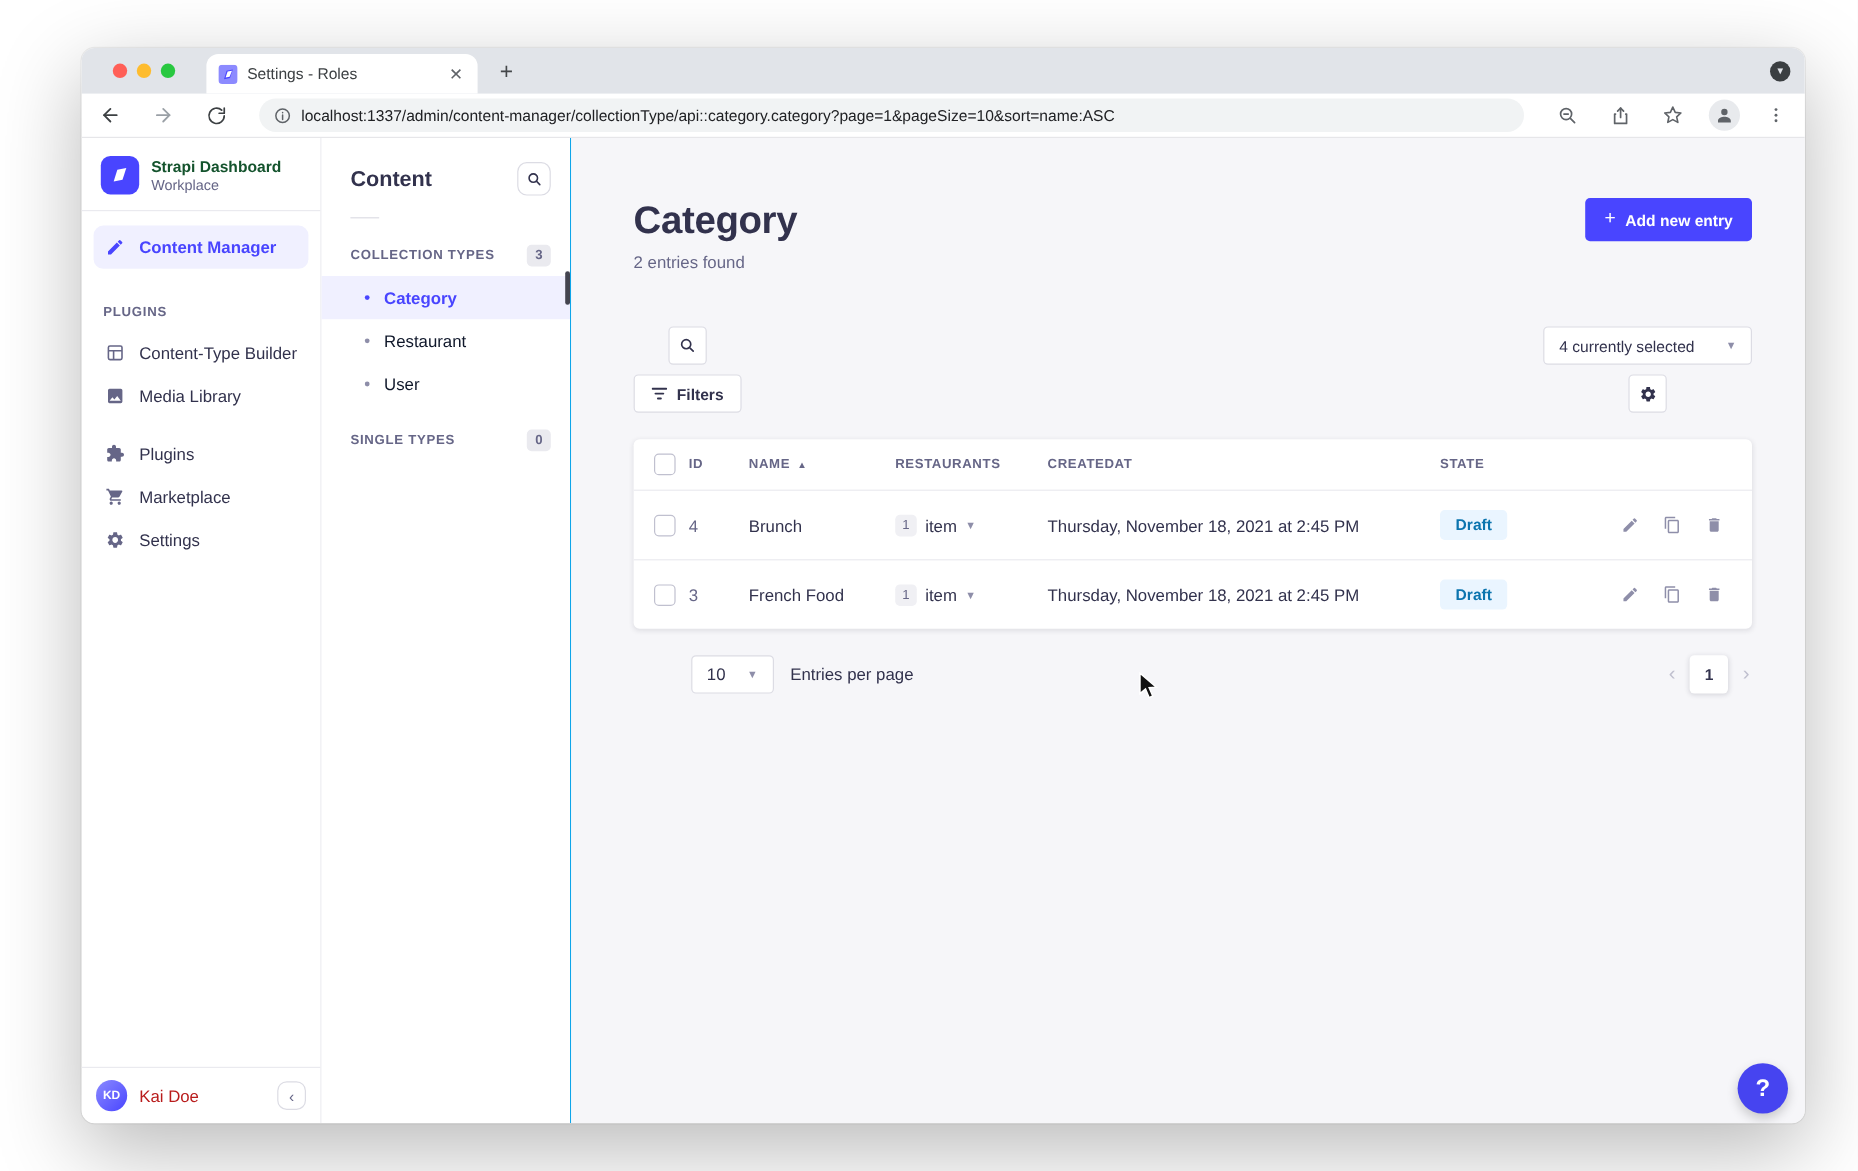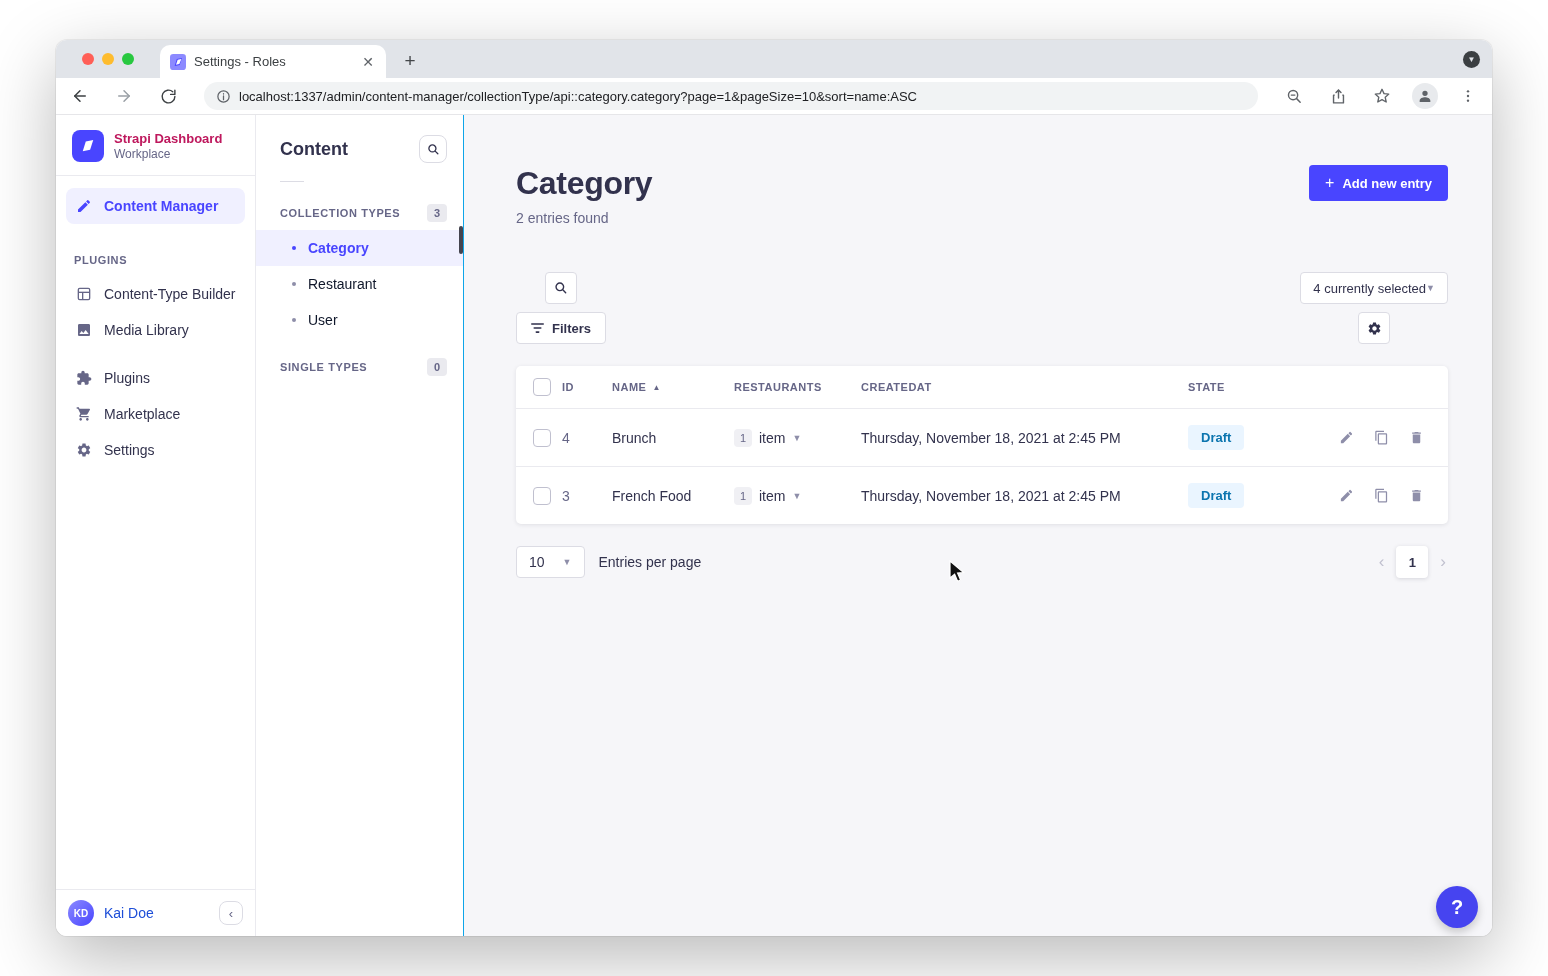--- a/index.html
+++ b/index.html
@@ -5,21 +5,21 @@
   * { margin:0; padding:0; box-sizing:border-box; }
   html,body { width:1548px; height:976px; }
   body {
     font-family:"Liberation Sans", sans-serif;
     background:#ffffff;
     position:relative;
     overflow:hidden;
     color:#32324d;
   }
   .window {
-    position:absolute; left:56px; top:40px; width:1436px; height:896px;
+    position:absolute; left:68px; top:40px; width:1436px; height:896px;
     border-radius:11px; overflow:hidden; background:#fff;
     box-shadow:0 22px 70px rgba(0,0,0,.28), 0 0 0 1px rgba(0,0,0,.06);
     display:flex; flex-direction:column;
   }
   
   .tabstrip { height:38px; background:#e1e4e9; display:flex; align-items:flex-end; position:relative; flex:none; }
   .traffic { position:absolute; left:26px; top:13px; display:flex; gap:8px; }
   .tl { width:12px; height:12px; border-radius:50%; display:inline-block; }
   .tl.red{ background:#ff5f57; } .tl.yellow{ background:#febc2e; } .tl.green{ background:#28c840; }
   .tab {
@@ -35,33 +35,33 @@
   .nav-ic { width:28px; height:28px; display:flex; align-items:center; justify-content:center; color:#5f6368; flex:none; }
   .nav-ic.dim { color:#9aa0a6; }
   .urlbar { flex:1; height:28px; background:#f1f3f4; border-radius:14px; display:flex; align-items:center; padding:0 12px; gap:8px; margin:0 6px; min-width:0; }
   .urlbar .url { font-size:13px; color:#202124; white-space:nowrap; overflow:hidden; }
   .avatar-chrome { width:26px; height:26px; border-radius:50%; background:#e8eaed; display:flex; align-items:center; justify-content:center; color:#5f6368; }
   
   .app { flex:1; display:flex; min-height:0; position:relative; }
   .sidebar { width:200px; background:#fff; border-right:1px solid #eaeaef; display:flex; flex-direction:column; flex:none; }
   .brand { display:flex; align-items:center; gap:10px; padding:15px 16px 13px; }
   .brand-logo { width:32px; height:32px; border-radius:8px; background:#4945ff; display:flex; align-items:center; justify-content:center; flex:none; }
-  .brand-name { font-size:13px; font-weight:bold; color:#be185d; line-height:1.25; }
+  .brand-name { font-size:13px; font-weight:bold; color:#14532d; line-height:1.25; }
   .brand-sub { font-size:12px; color:#666687; }
   .sidebar-div { height:1px; background:#eaeaef; }
   .menu { padding:12px 10px; }
   .menu-item { display:flex; align-items:center; gap:10px; height:36px; padding:0 8px; border-radius:8px; font-size:14px; color:#32324d; }
   .menu-item .mi-ic { width:20px; display:flex; justify-content:center; color:#666687; flex:none; }
   .menu-item.active { background:#f0f0ff; color:#4945ff; font-weight:bold; }
   .menu-item.active .mi-ic { color:#4945ff; }
   .section-label { font-size:11px; font-weight:bold; letter-spacing:.6px; color:#666687; padding:18px 18px 10px; }
   .sidebar-spacer { flex:1; }
   .user-row { border-top:1px solid #eaeaef; display:flex; align-items:center; gap:10px; padding:10px 12px; position:relative; }
   .user-avatar { width:26px; height:26px; border-radius:50%; background:linear-gradient(135deg,#8b8aff,#4945ff); color:#fff; font-size:10px; font-weight:bold; display:flex; align-items:center; justify-content:center; }
-  .user-name { font-size:14px; color:#1d4ed8; }
+  .user-name { font-size:14px; color:#b91c1c; }
   .collapse-btn { position:absolute; right:12px; width:24px; height:24px; border:1px solid #dcdce4; border-radius:8px; background:#fff; color:#666687; font-size:13px; display:flex; align-items:center; justify-content:center; }
   
   .subnav { width:208px; background:#fff; border-right:1px solid #0ea5e9; position:relative; flex:none; }
   .subnav-head { display:flex; align-items:center; justify-content:space-between; padding:20px 16px 0 24px; }
   .subnav-title { font-size:18px; font-weight:bold; color:#32324d; }
   .subnav-search { width:28px; height:28px; border:1px solid #dcdce4; border-radius:8px; background:#fff; color:#32324d; display:flex; align-items:center; justify-content:center; }
   .subnav-divider { width:24px; height:1px; background:#dcdce4; margin:18px 0 10px 24px; }
   .group-head { display:flex; align-items:center; justify-content:space-between; padding:12px 16px 8px 24px; }
   .group-label { font-size:11px; font-weight:bold; letter-spacing:.6px; color:#666687; }
   .count-badge { min-width:20px; height:18px; padding:0 5px; background:#eaeaef; border-radius:4px; color:#666687; font-size:11px; font-weight:bold; display:flex; align-items:center; justify-content:center; }
@@ -73,39 +73,39 @@
   
   .main { flex:1; background:#f6f6f9; padding:0 44px 0 52px; position:relative; min-width:0; }
   .page-head { display:flex; justify-content:space-between; align-items:flex-start; margin-top:50px; }
   .page-title { font-size:32px; font-weight:bold; color:#32324d; letter-spacing:-.3px; }
   .page-sub { font-size:14px; color:#666687; margin-top:8px; }
   .btn-primary { display:flex; align-items:center; gap:8px; height:36px; padding:0 16px; background:#4945ff; border:none; border-radius:4px; color:#fff; font-size:13px; font-weight:bold; font-family:inherit; }
   .toolbar { display:flex; justify-content:space-between; align-items:center; margin-top:46px; }
   .tb-left, .tb-right { display:flex; align-items:center; gap:8px;flex-direction:column; }
   .icon-btn { width:32px; height:32px; background:#fff; border:1px solid #dcdce4; border-radius:4px; color:#32324d; display:flex; align-items:center; justify-content:center; }
   .btn-filters { display:flex; align-items:center; gap:8px; height:32px; padding:0 14px; background:#fff; border:1px solid #dcdce4; border-radius:4px; font-size:13px; font-weight:bold; color:#32324d; font-family:inherit; }
-  .select-box { display:flex; align-items:center; height:32px; padding:0 12px; background:#fff; border:1px solid #dcdce4; border-radius:4px; font-size:13px; color:#32324d; }
+  .select-box { display:flex; align-items:center; gap:26px; height:32px; padding:0 12px; background:#fff; border:1px solid #dcdce4; border-radius:4px; font-size:13px; color:#32324d; }
   .caret { font-size:9px; color:#8e8ea9; }
   
   .table-card { margin-top:22px; background:#fff; border-radius:5px; box-shadow:0 1px 4px rgba(33,33,52,.1); overflow:hidden; }
   .trow { display:grid; grid-template-columns:46px 50px 122px 127px 327px 116px 1fr; align-items:center; }
   .trow.head { height:42px; }
   .trow.body { height:58px; border-top:1px solid #eaeaef; }
   .th { font-size:11px; font-weight:bold; letter-spacing:.5px; color:#666687; display:flex; align-items:center; gap:6px; }
   .sort-caret { font-size:8px; color:#666687; }
   .cb { width:18px; height:18px; border:1px solid #c0c0cf; border-radius:4px; background:#fff; margin-left:17px; }
   .td { font-size:14px; color:#32324d; }
   .td.muted { color:#666687; }
   .rest-cell { display:flex; align-items:center; gap:7px; }
   .rest-count { min-width:18px; height:18px; padding:0 4px; background:#f0f0f4; border-radius:4px; font-size:11px; color:#666687; display:flex; align-items:center; justify-content:center; }
   .state-badge { display:inline-block; padding:5px 13px; background:#eaf5ff; border-radius:4px; color:#0c75af; font-size:13px; font-weight:bold; }
   .row-actions { display:flex; align-items:center; justify-content:flex-end; gap:20px; padding-right:24px; color:#8e8ea9; }
   .row-actions .act { display:flex; }
   
-  .pagi { display:flex; justify-content:space-between; align-items:center; margin-top:22px; }
+  .pagi { display:flex; justify-content:space-between; align-items:center; margin-top:22px;margin-left:48px; }
   .pagi-left { display:flex; align-items:center; gap:14px; }
   .pagesize { display:flex; align-items:center; gap:18px; height:32px; padding:0 12px; background:#fff; border:1px solid #dcdce4; border-radius:4px; font-size:14px; color:#32324d; }
   .pagi-label { font-size:14px; color:#32324d; }
   .pagi-right { display:flex; align-items:center; gap:10px; }
   .chev { color:#c0c0cf; font-size:17px; padding:0 2px; }
   .page-num { width:32px; height:32px; background:#fff; border-radius:4px; box-shadow:0 1px 4px rgba(33,33,52,.15); font-size:13px; font-weight:bold; color:#32324d; display:flex; align-items:center; justify-content:center; }
   .help-fab { position:absolute; right:14px; bottom:8px; width:42px; height:42px; border-radius:50%; background:#4644f0; color:#fff; font-size:20px; font-weight:bold; display:flex; align-items:center; justify-content:center; box-shadow:0 4px 10px rgba(0,0,0,.2); }
   .cursor { position:absolute; left:948px; top:560px; pointer-events:none; z-index:50; }
   svg { display:block; }
 </style>

